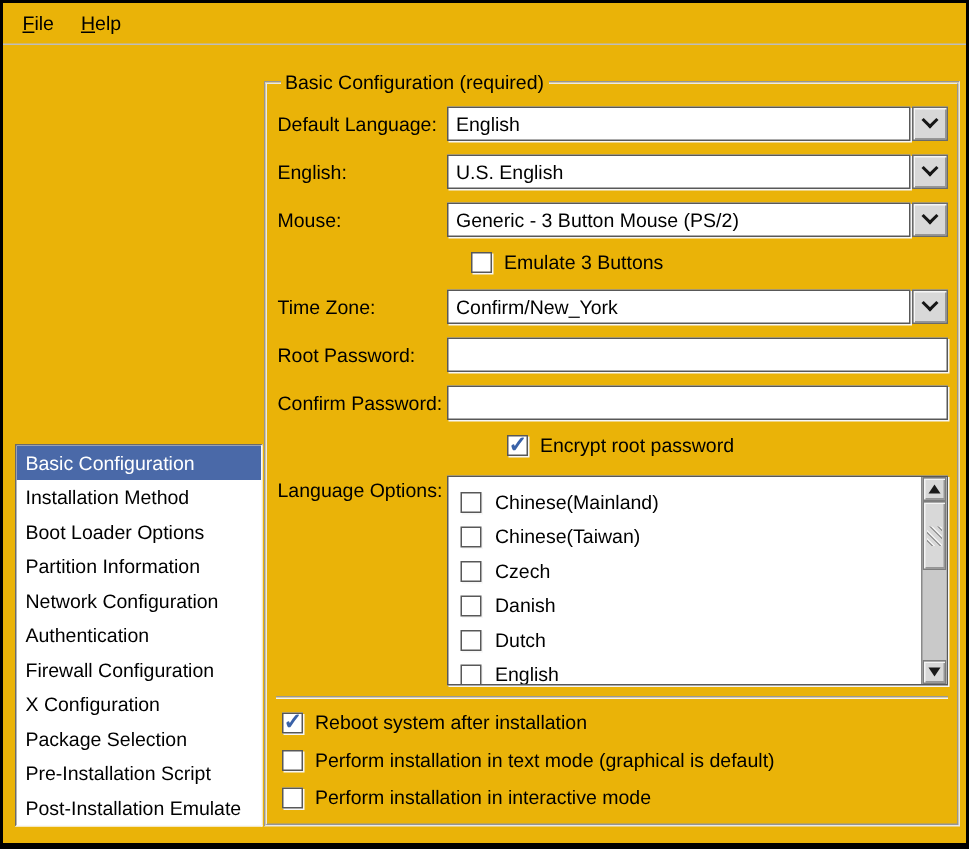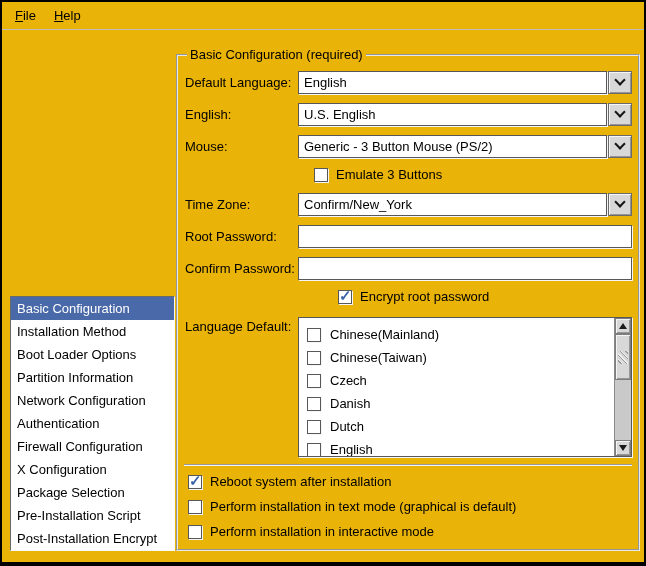--- a/index.html
+++ b/index.html
@@ -144,21 +144,21 @@
       <div class="sidebar-item" data-selected="true"><span>Basic Configuration</span></div>
       <div class="sidebar-item" data-selected="false"><span>Installation Method</span></div>
       <div class="sidebar-item" data-selected="false"><span>Boot Loader Options</span></div>
       <div class="sidebar-item" data-selected="false"><span>Partition Information</span></div>
       <div class="sidebar-item" data-selected="false"><span>Network Configuration</span></div>
       <div class="sidebar-item" data-selected="false"><span>Authentication</span></div>
       <div class="sidebar-item" data-selected="false"><span>Firewall Configuration</span></div>
       <div class="sidebar-item" data-selected="false"><span>X Configuration</span></div>
       <div class="sidebar-item" data-selected="false"><span>Package Selection</span></div>
       <div class="sidebar-item" data-selected="false"><span>Pre-Installation Script</span></div>
-      <div class="sidebar-item" data-selected="false"><span>Post-Installation Encrypt</span></div>
+      <div class="sidebar-item" data-selected="false"><span>Post-Installation Emulate</span></div>
     </div>
 
     <fieldset class="panel">
       <legend>Basic Configuration (required)</legend>
 
       <div class="row">
         <div class="row-label">Default Language:</div>
         <div class="row-control">
           <div class="combo">
             <div class="combo-text sunken">English</div>
@@ -228,21 +228,21 @@
       </div>
 
       <div class="row indent" style="margin-bottom:13px;padding-left:40px;">
         <div class="cb-line">
           <span class="checkbox" data-checked="true"></span>
           <span class="cb-label">Encrypt root password</span>
         </div>
       </div>
 
       <div class="row lang">
-        <div class="row-label">Language Default:</div>
+        <div class="row-label">Language Options:</div>
         <div class="row-control">
           <div class="listbox">
             <div class="list-view">
               <div class="list-row">
                 <span class="checkbox" data-checked="false"></span>
                 <span class="cb-label">Chinese(Mainland)</span>
               </div>
               <div class="list-row">
                 <span class="checkbox" data-checked="false"></span>
                 <span class="cb-label">Chinese(Taiwan)</span>

